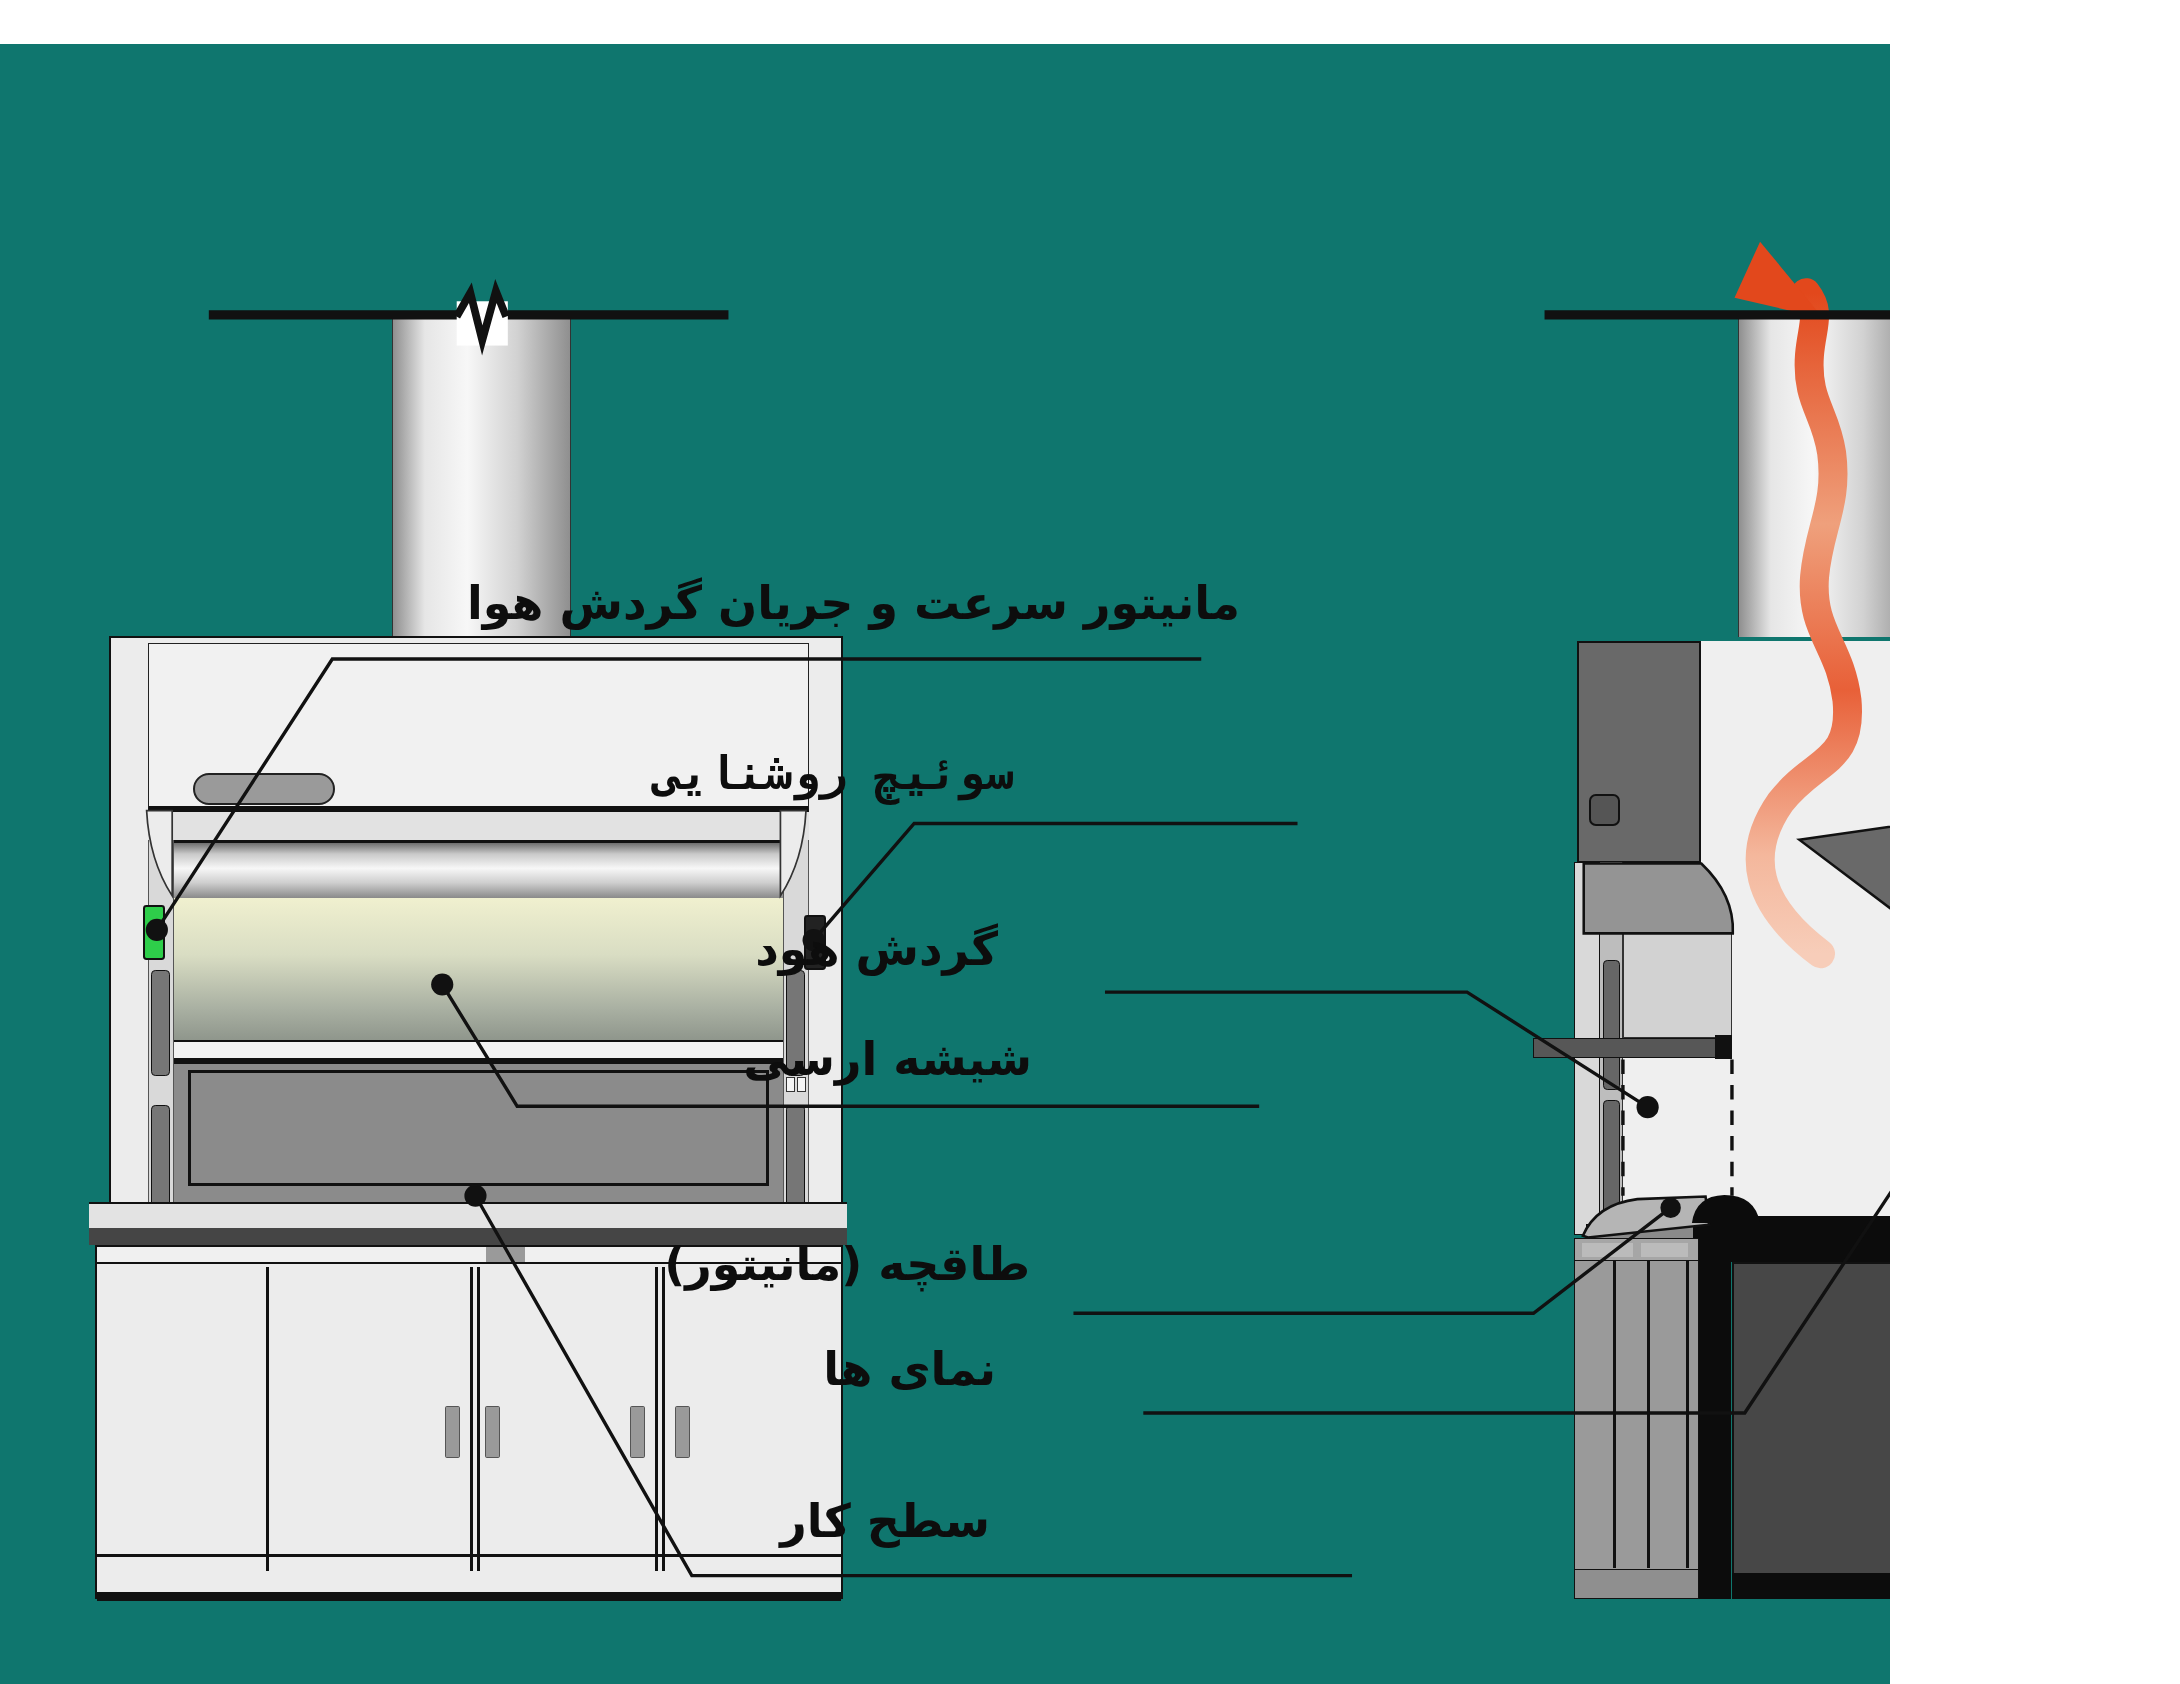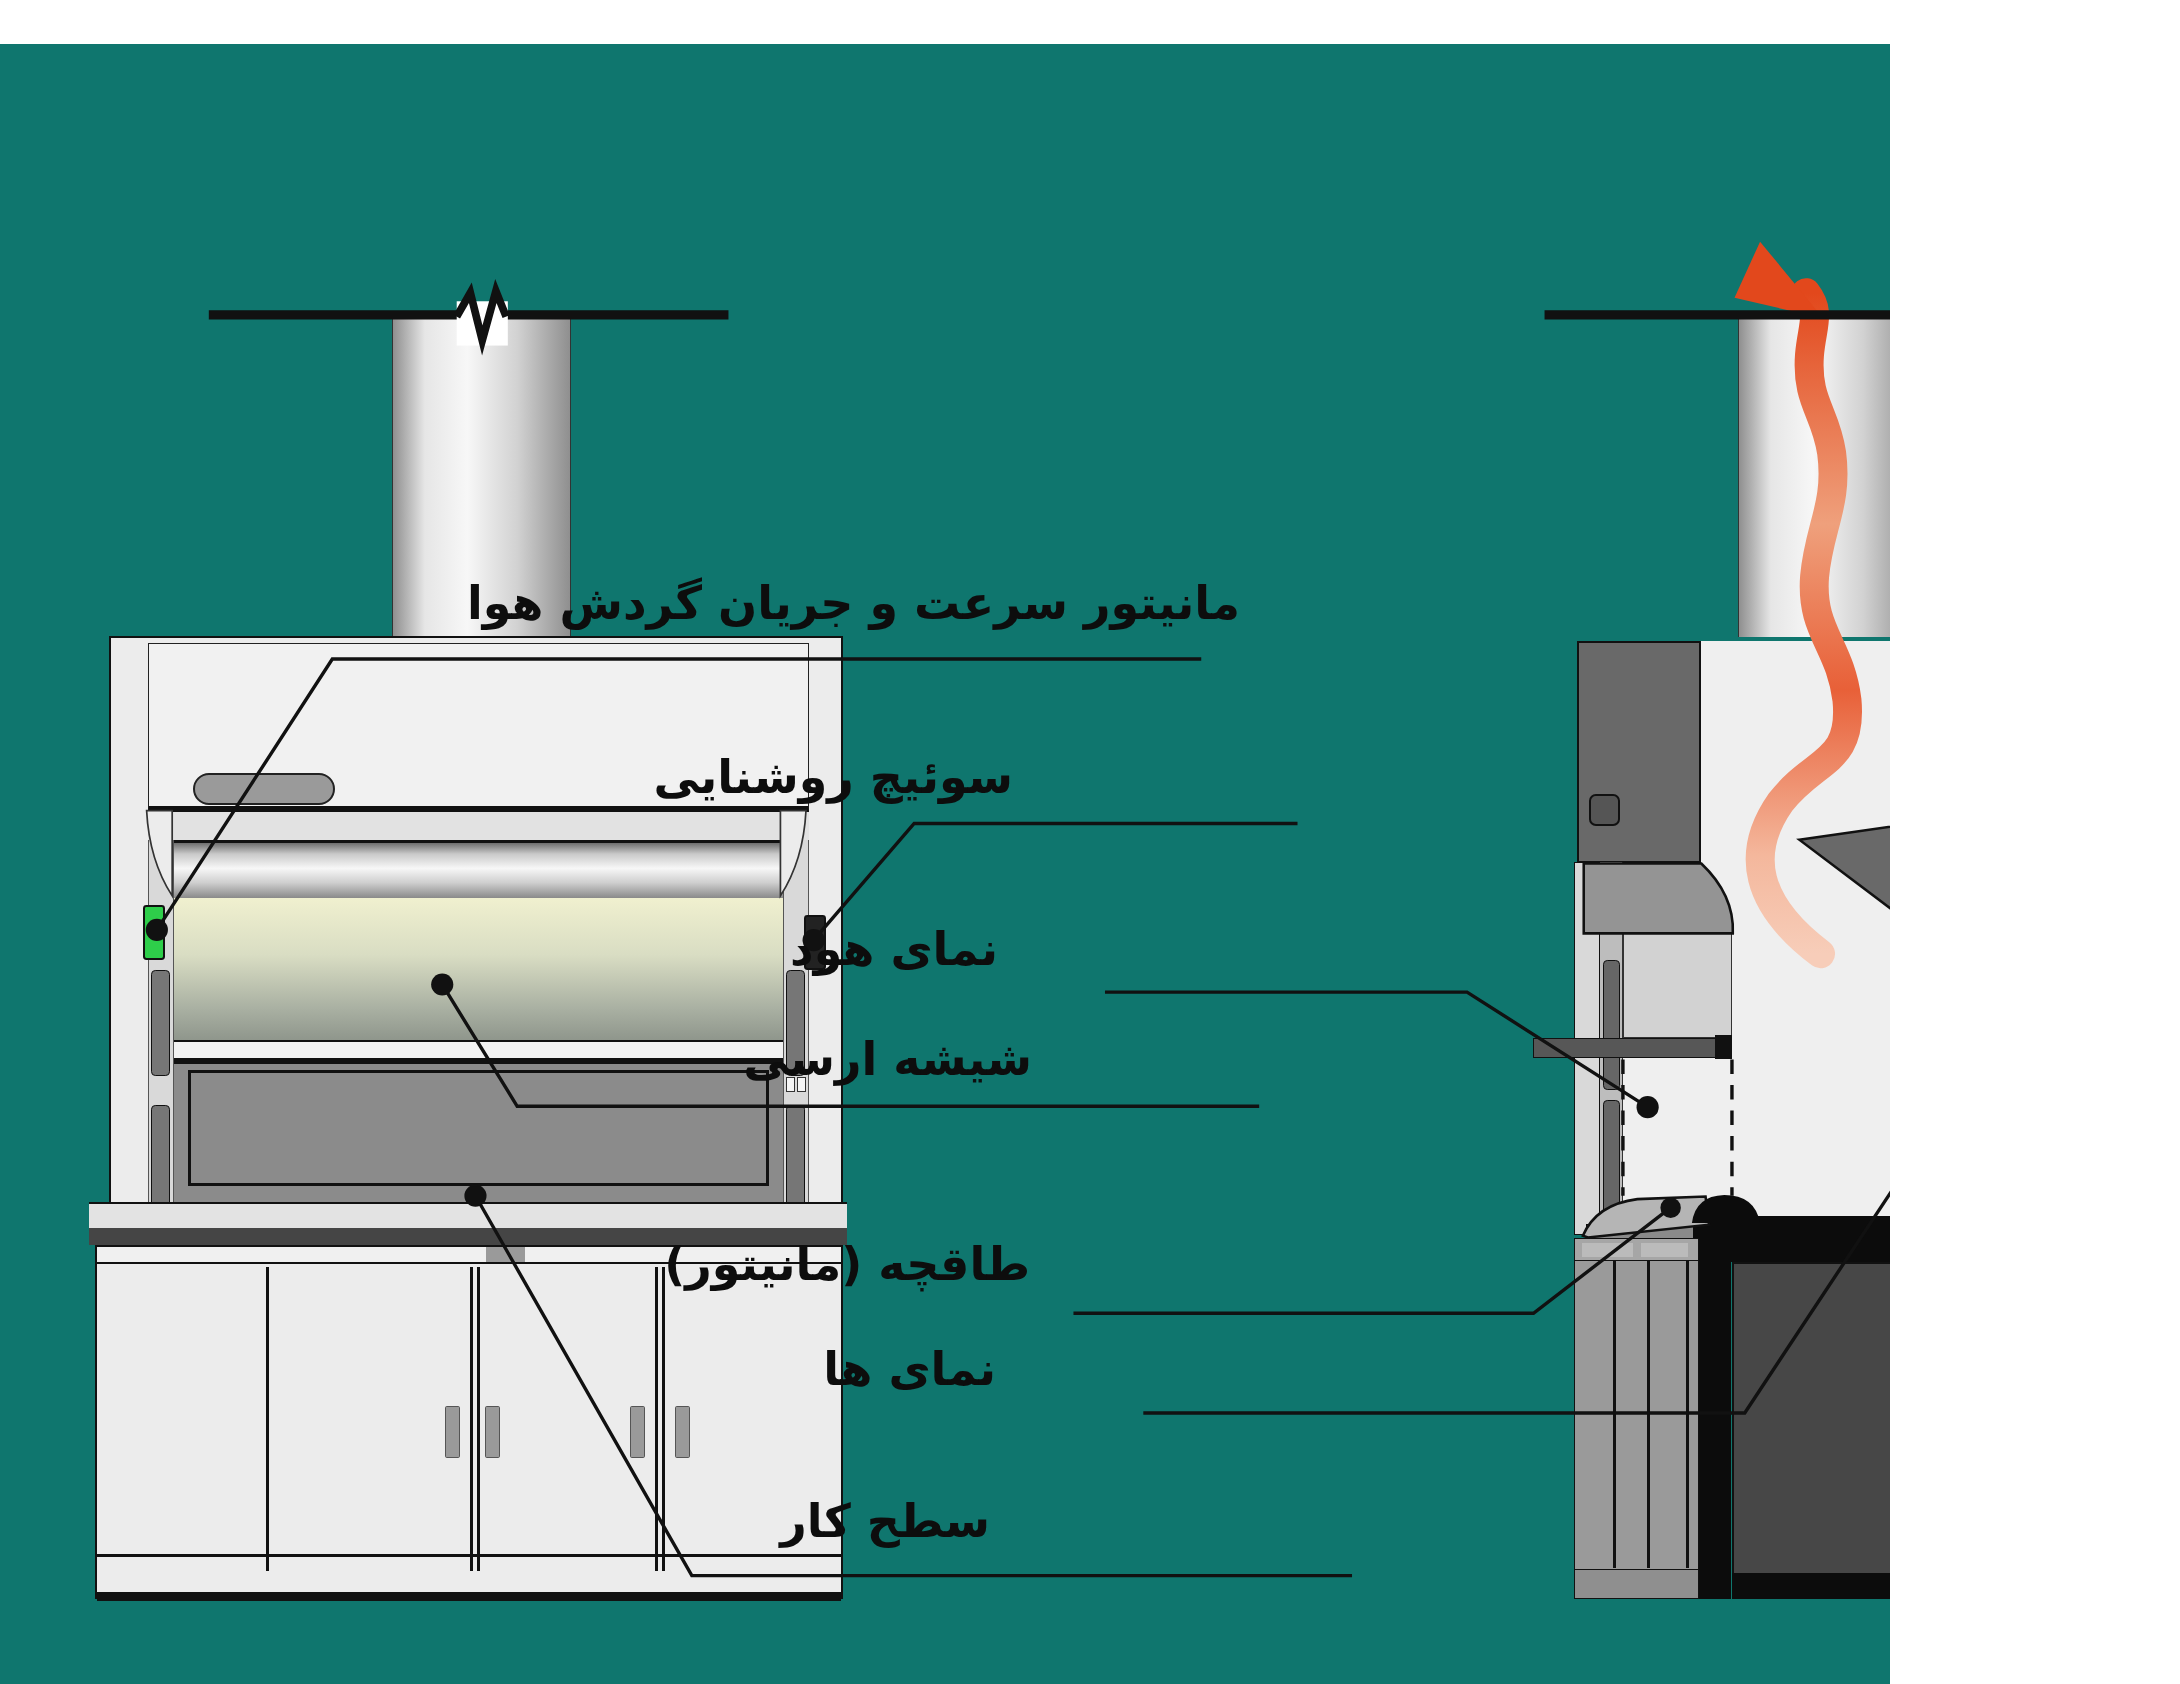--- a/index.html
+++ b/index.html
@@ -218,20 +218,20 @@
       <circle cx="955" cy="1052" r="13"></circle>
       <circle cx="1934" cy="1248" r="13"></circle>
       <circle cx="519" cy="1104" r="13"></circle>
       <circle cx="1961" cy="1366" r="12"></circle>
       <circle cx="2279" cy="1258" r="13"></circle>
       <circle cx="558" cy="1352" r="13"></circle>
     </g>
   </svg>
 
   <div class="lbl" style="right:650px;top:530px;z-index:11;">مانیتور سرعت و جریان گردش هوا</div>
-  <div class="lbl" style="right:877px;top:704px;z-index:11;">سوئیچ روشنایی</div>
-  <div class="lbl" style="right:892px;top:876px;z-index:11;">نمای هود</div>
+  <div class="lbl" style="right:877px;top:704px;z-index:11;font-family:Liberation Mono, monospace;">سوئیچ روشنایی</div>
+  <div class="lbl" style="right:892px;top:876px;z-index:11;">گردش هود</div>
   <div class="lbl" style="right:858px;top:986px;z-index:11;">شیشه ارسی</div>
   <div class="lbl" style="right:860px;top:1191px;z-index:11;">طاقچه (مانیتور)</div>
   <div class="lbl" style="right:894px;top:1296px;z-index:11;">نمای ها</div>
   <div class="lbl" style="right:900px;top:1448px;z-index:11;text-align:center;">سطح کار</div>
 </div>
 
 
 </body></html>

